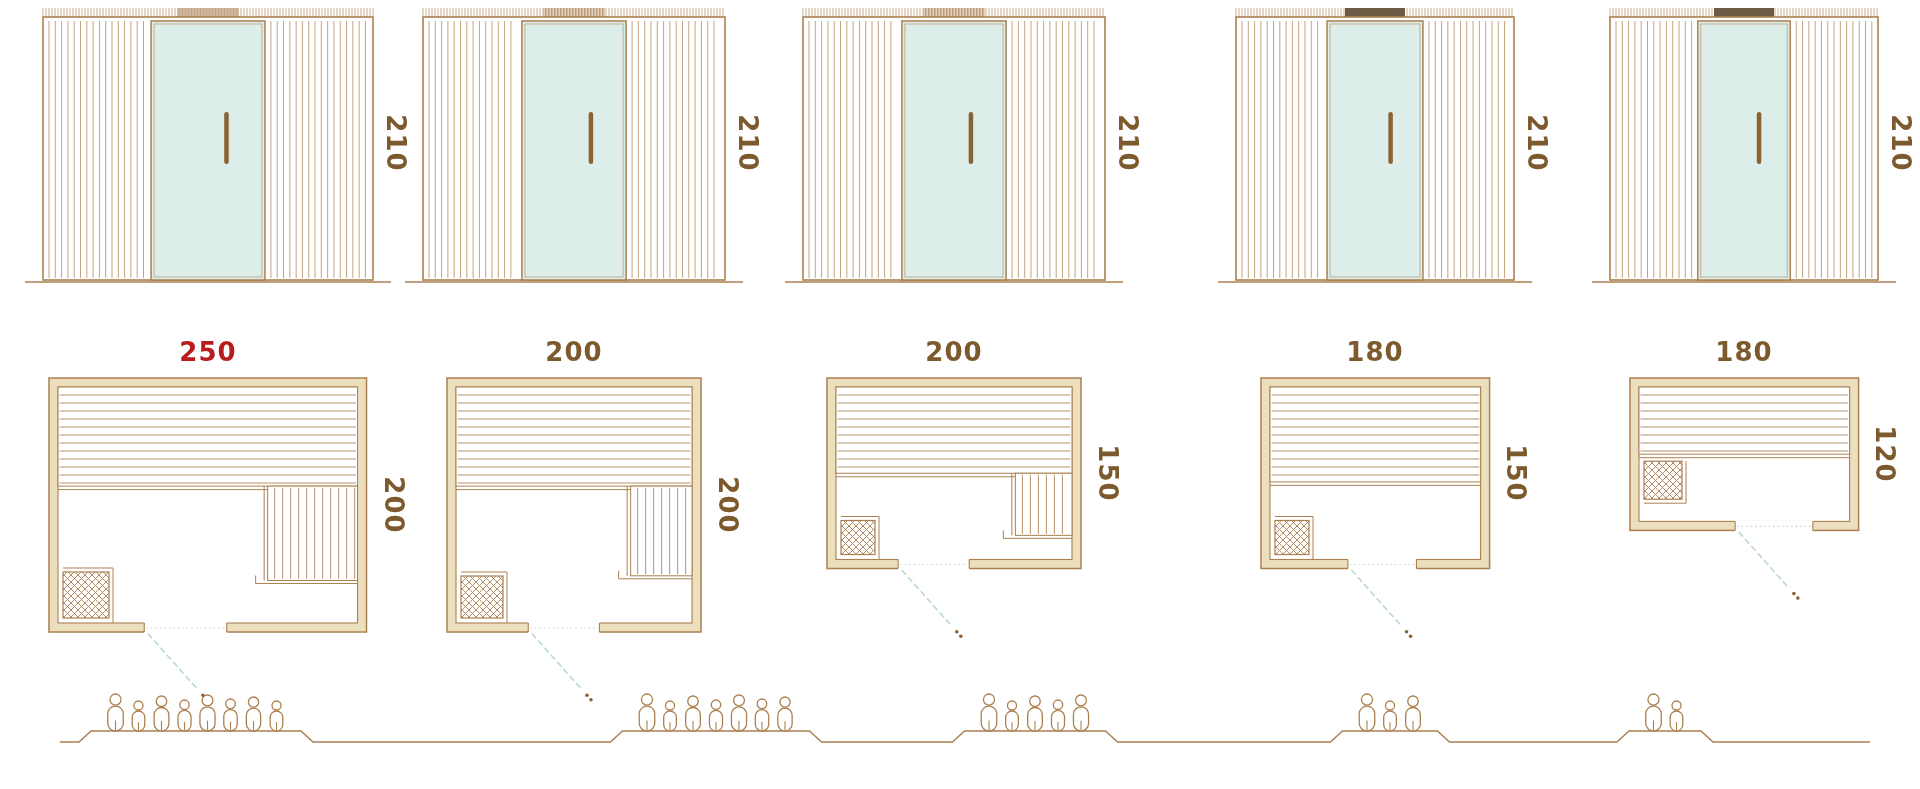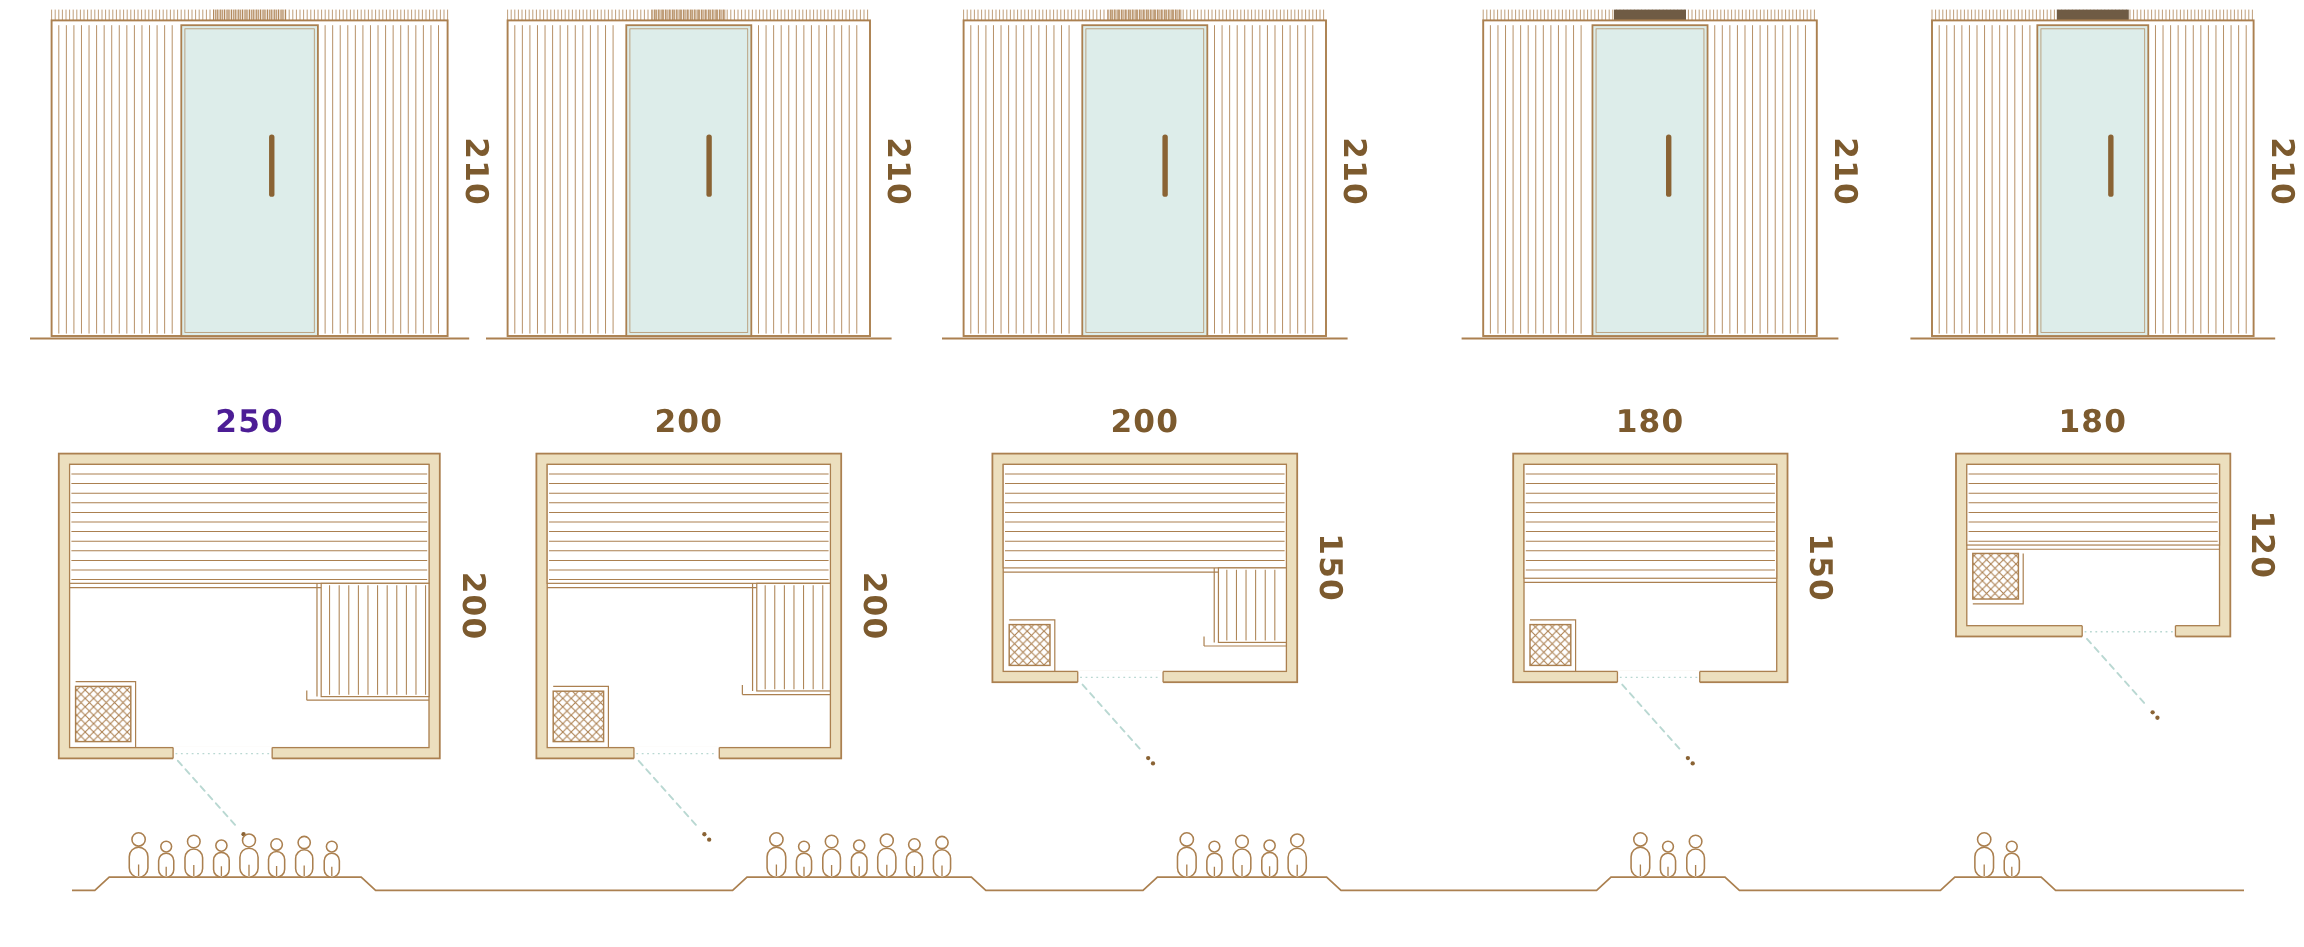--- a/index.html
+++ b/index.html
@@ -43,21 +43,21 @@
         <rect x="20" y="200" width="46" height="46" fill="url(#xh0)" stroke="#ab8050" stroke-width="1.2"></rect>
         <path d="M20 196H70V251" stroke="#ab8050" stroke-width="1" fill="none"></path>
         <rect x="101.25" y="250" width="82.55000000000001" height="12" fill="#fff"></rect>
         <path d="M101.25 251V260M183.8 251V260" stroke="#ab8050" stroke-width="1.1" fill="none"></path>
         <path d="M103.25 256H181.8" stroke="#b9d8d2" stroke-width="1.2" stroke-dasharray="1.5 3" fill="none"></path>
         <path d="M105.25 262L155.25 318" stroke="#b9d8d2" stroke-width="1.6" stroke-dasharray="5 4.5" stroke-linecap="round" fill="none"></path>
         <circle cx="159.95" cy="323.2" r="1.8" fill="#8a6334"></circle>
         <circle cx="163.95" cy="327.7" r="1.8" fill="#8a6334"></circle>
       </svg>
     <div class="dim rot dim-h" style="left: 396px; top: 143px; color: rgb(124, 90, 46);">210</div>
-    <div class="dim dim-w" style="left: 208px; top: 352px; color: #4c1d95;">250</div>
+    <div class="dim dim-w" style="left: 208px; top: 352px; color: #b91c1c;">250</div>
     <div class="dim rot dim-d" style="left: 393.75px; top: 505px; color: rgb(124, 90, 46);">200</div>
   </div>
 
   <div class="col">
     <svg class="elev" width="342" height="280" style="left: 405px; top: 8px;">
         <path d="M18 0V9M21 0V9M24 0V9M27 0V9M30 0V9M33 0V9M36 0V9M39 0V9M42 0V9M45 0V9M48 0V9M51 0V9M54 0V9M57 0V9M60 0V9M63 0V9M66 0V9M69 0V9M72 0V9M75 0V9M78 0V9M81 0V9M84 0V9M87 0V9M90 0V9M93 0V9M96 0V9M99 0V9M102 0V9M105 0V9M108 0V9M111 0V9M114 0V9M117 0V9M120 0V9M123 0V9M126 0V9M129 0V9M132 0V9M135 0V9M138 0V9M141 0V9M144 0V9M147 0V9M150 0V9M153 0V9M156 0V9M159 0V9M162 0V9M165 0V9M168 0V9M171 0V9M174 0V9M177 0V9M180 0V9M183 0V9M186 0V9M189 0V9M192 0V9M195 0V9M198 0V9M201 0V9M204 0V9M207 0V9M210 0V9M213 0V9M216 0V9M219 0V9M222 0V9M225 0V9M228 0V9M231 0V9M234 0V9M237 0V9M240 0V9M243 0V9M246 0V9M249 0V9M252 0V9M255 0V9M258 0V9M261 0V9M264 0V9M267 0V9M270 0V9M273 0V9M276 0V9M279 0V9M282 0V9M285 0V9M288 0V9M291 0V9M294 0V9M297 0V9M300 0V9M303 0V9M306 0V9M309 0V9M312 0V9M315 0V9M318 0V9" stroke="#ab8050" stroke-width="0.7" opacity="0.9" fill="none"></path>
         <path d="M139 0V9M140.5 0V9M142 0V9M143.5 0V9M145 0V9M146.5 0V9M148 0V9M149.5 0V9M151 0V9M152.5 0V9M154 0V9M155.5 0V9M157 0V9M158.5 0V9M160 0V9M161.5 0V9M163 0V9M164.5 0V9M166 0V9M167.5 0V9M169 0V9M170.5 0V9M172 0V9M173.5 0V9M175 0V9M176.5 0V9M178 0V9M179.5 0V9M181 0V9M182.5 0V9M184 0V9M185.5 0V9M187 0V9M188.5 0V9M190 0V9M191.5 0V9M193 0V9M194.5 0V9M196 0V9M197.5 0V9M199 0V9" stroke="#ab8050" stroke-width="0.7" fill="none"></path>
         <rect x="18" y="9" width="302" height="263" fill="#fff" stroke="#ab8050" stroke-width="1.6"></rect>
         <rect x="116.905" y="13" width="104.19" height="259" fill="#ddedea" stroke="#ab8050" stroke-width="1.5"></rect>
         <rect x="119.905" y="16" width="98.19" height="253" fill="none" stroke="#ab8050" stroke-width="0.7" opacity="0.8"></rect>

